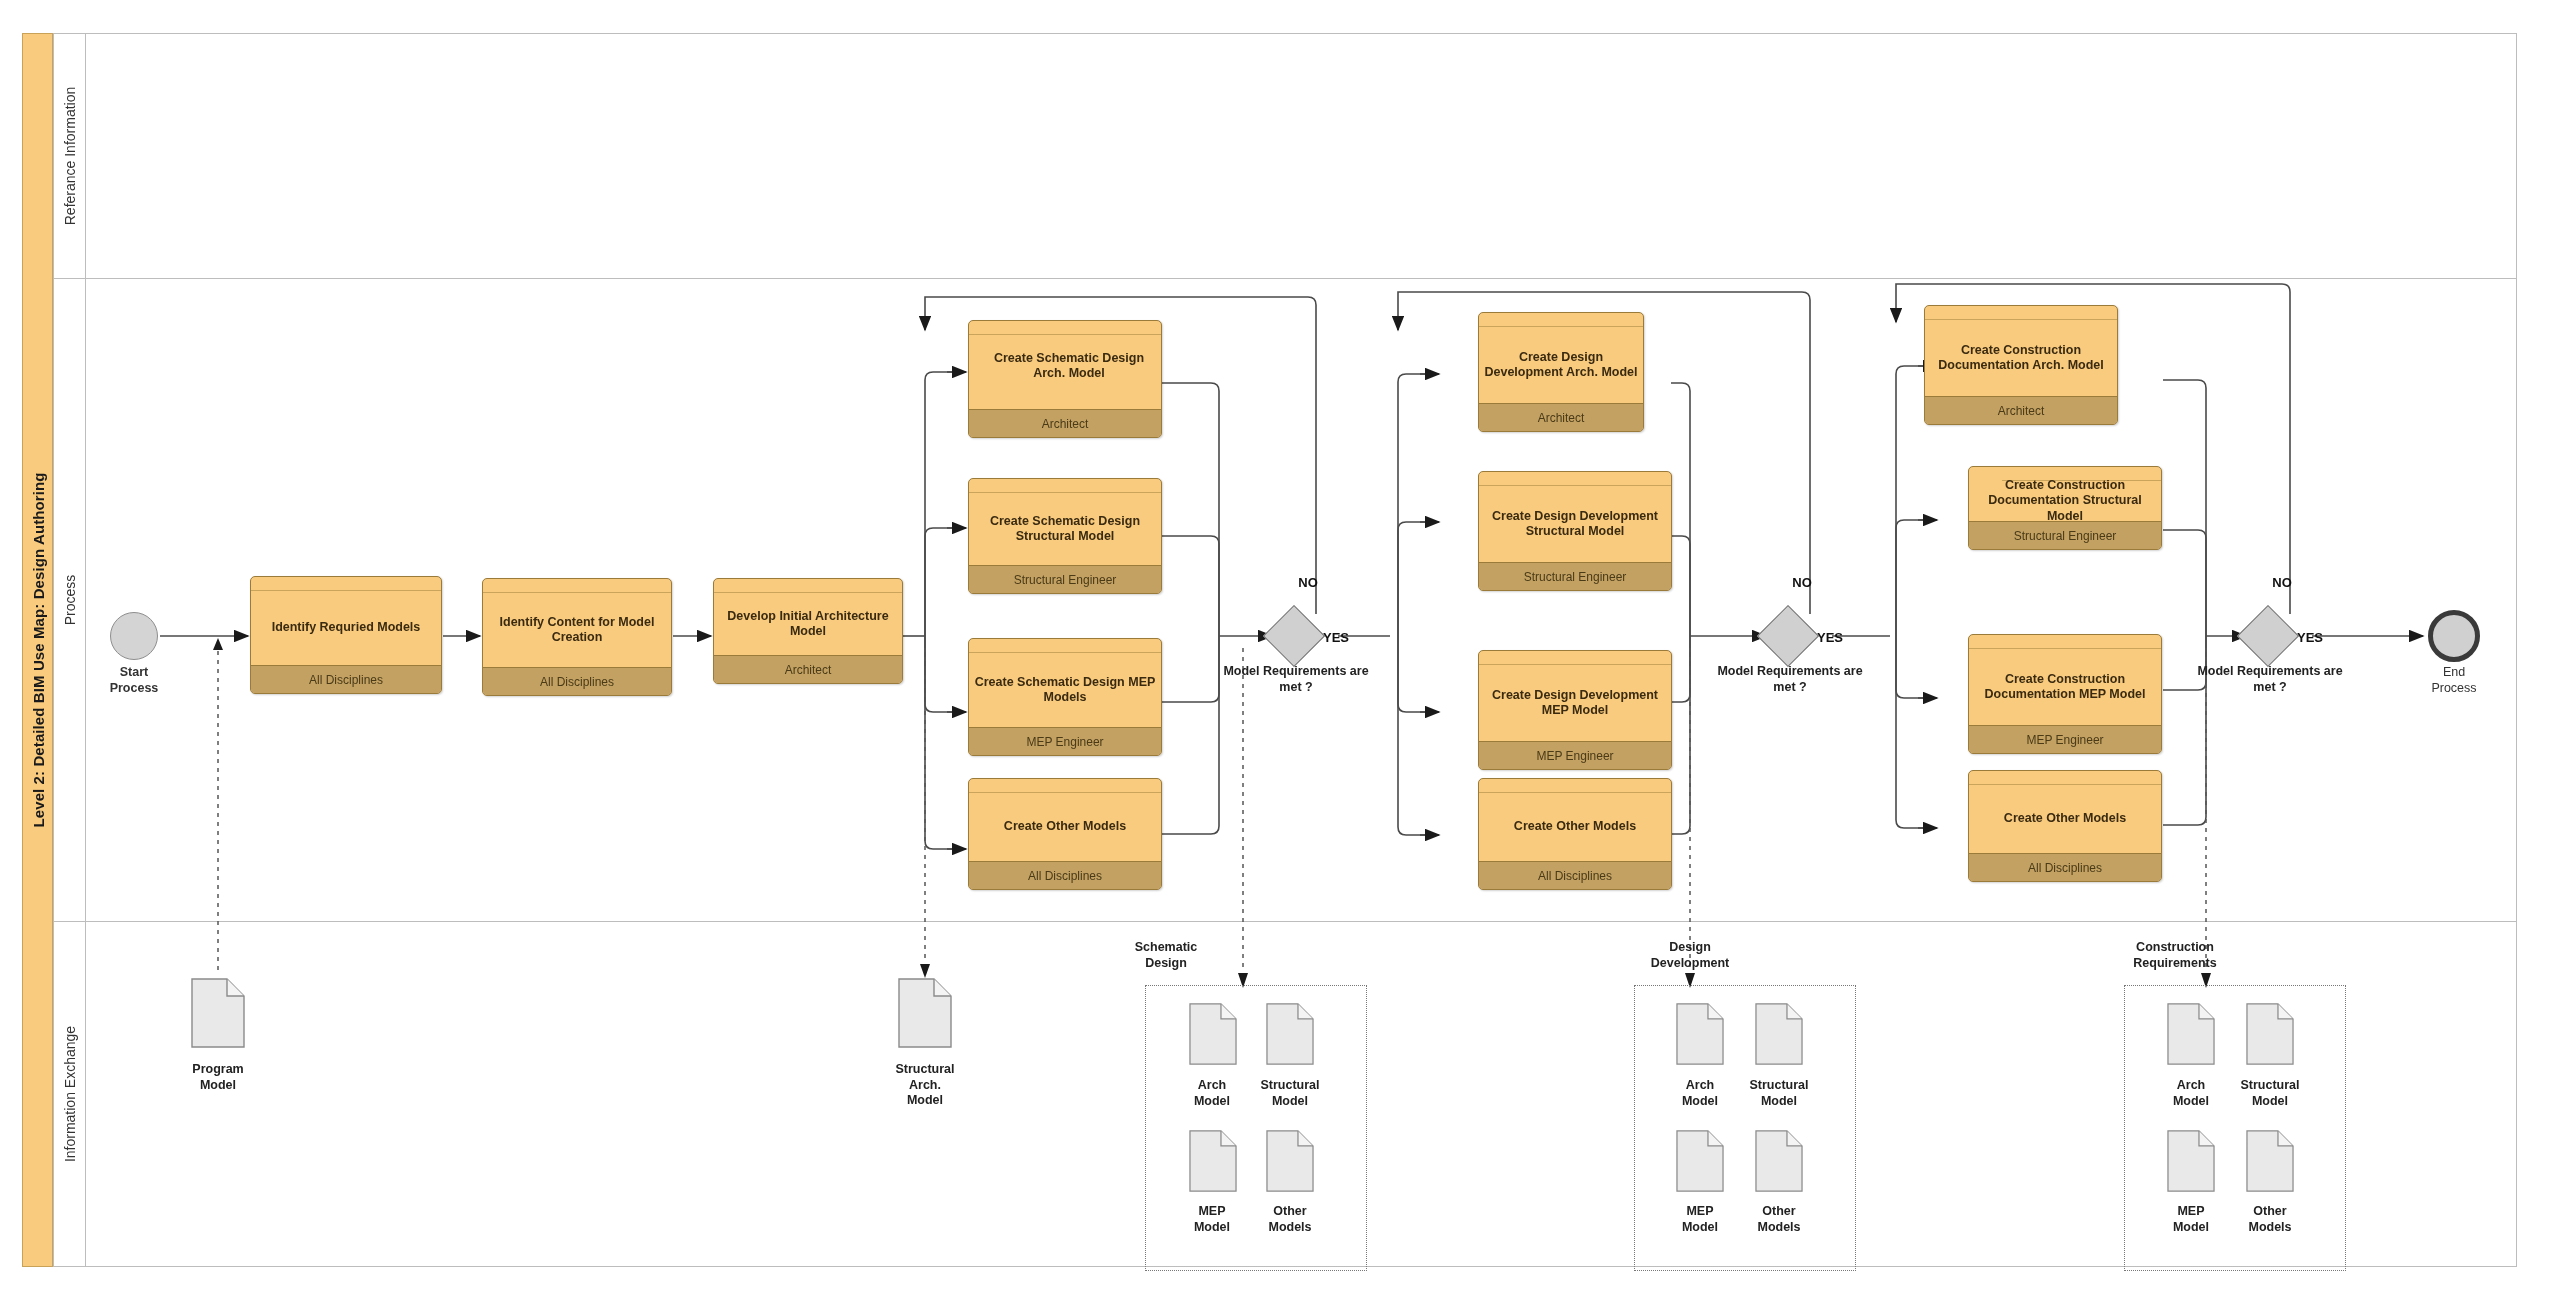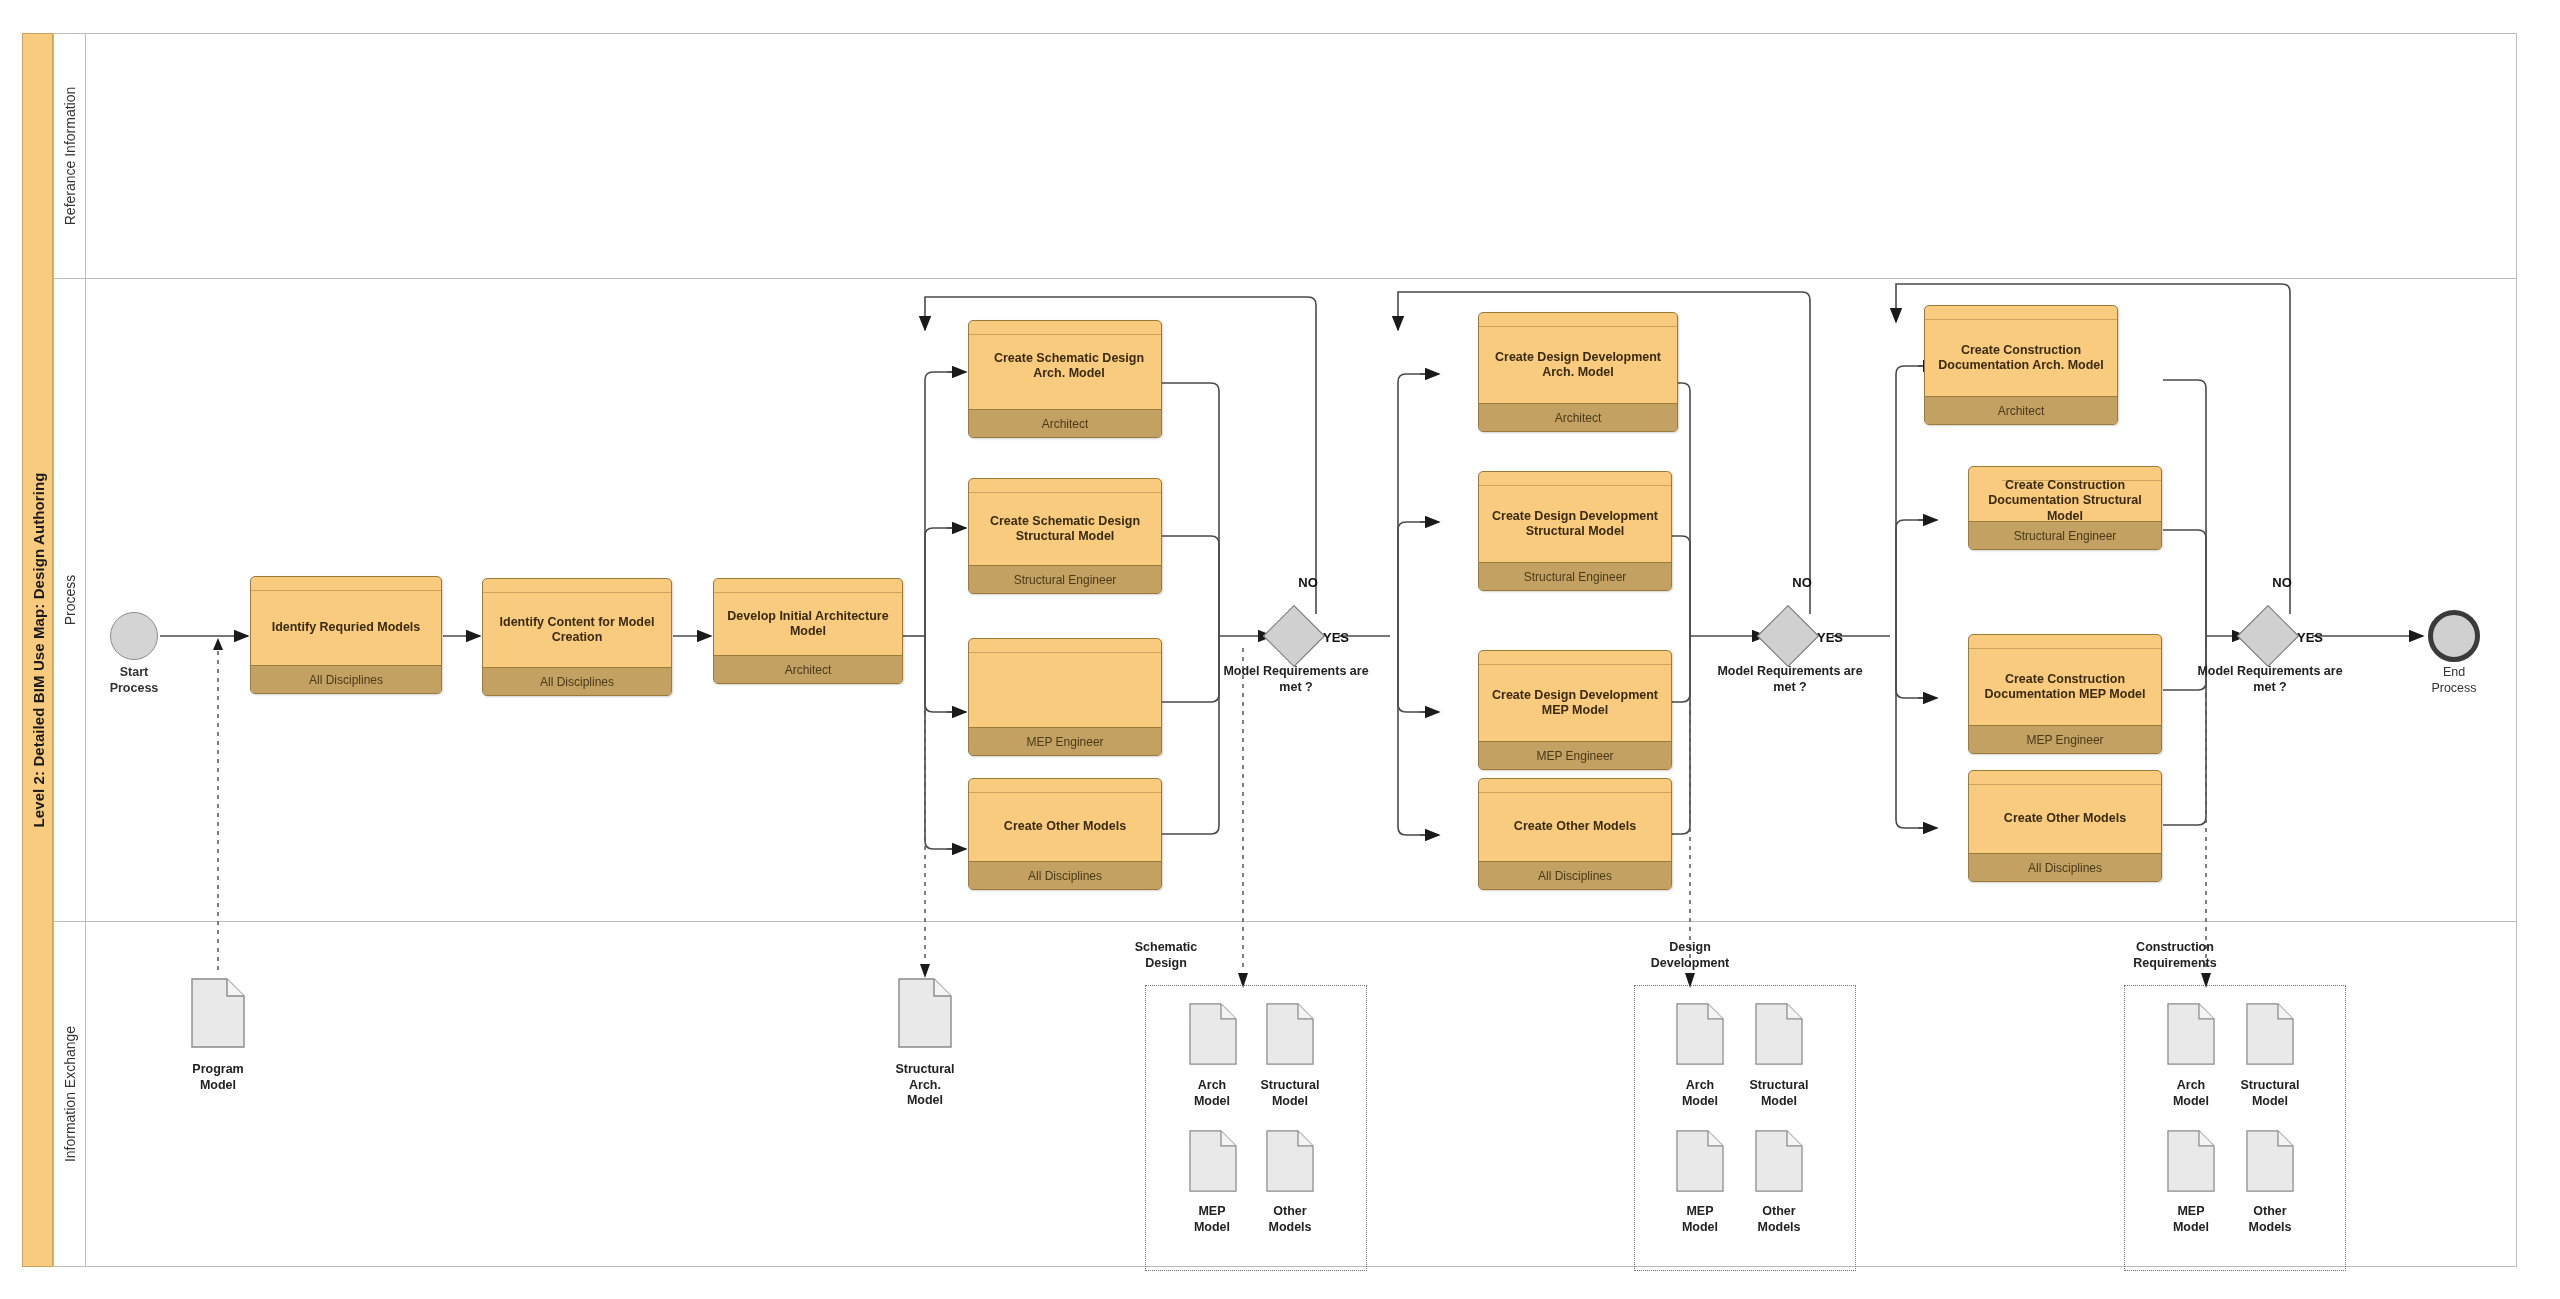--- a/index.html
+++ b/index.html
@@ -253,30 +253,31 @@
   </div>
 
   <div class="task" style="left:968px;top:478px;width:194px;height:116px;">
     <div class="cap"></div>
     <div class="ttl" style="top:14px;bottom:28px;">Create Schematic Design Structural Model</div>
     <div class="role" style="height:28px;">Structural Engineer</div>
   </div>
 
   <div class="task" style="left:968px;top:638px;width:194px;height:118px;">
     <div class="cap"></div>
+    <div class="ttl" style="top:14px;bottom:28px;">Create Schematic Design MEP Models</div>
     <div class="role" style="height:28px;">MEP Engineer</div>
   </div>
 
   <div class="task" style="left:968px;top:778px;width:194px;height:112px;">
     <div class="cap"></div>
     <div class="ttl" style="top:14px;bottom:28px;">Create Other Models</div>
     <div class="role" style="height:28px;">All Disciplines</div>
   </div>
 
-  <div class="task" style="left:1478px;top:312px;width:200px;height:120px;">
+  <div class="task" style="left:1478px;top:312px;width:166px;height:120px;">
     <div class="cap"></div>
     <div class="ttl" style="top:14px;bottom:28px;">Create Design Development Arch. Model</div>
     <div class="role" style="height:28px;">Architect</div>
   </div>
 
   <div class="task" style="left:1478px;top:471px;width:194px;height:120px;">
     <div class="cap"></div>
     <div class="ttl" style="top:14px;bottom:28px;">Create Design Development Structural Model</div>
     <div class="role" style="height:28px;">Structural Engineer</div>
   </div>

